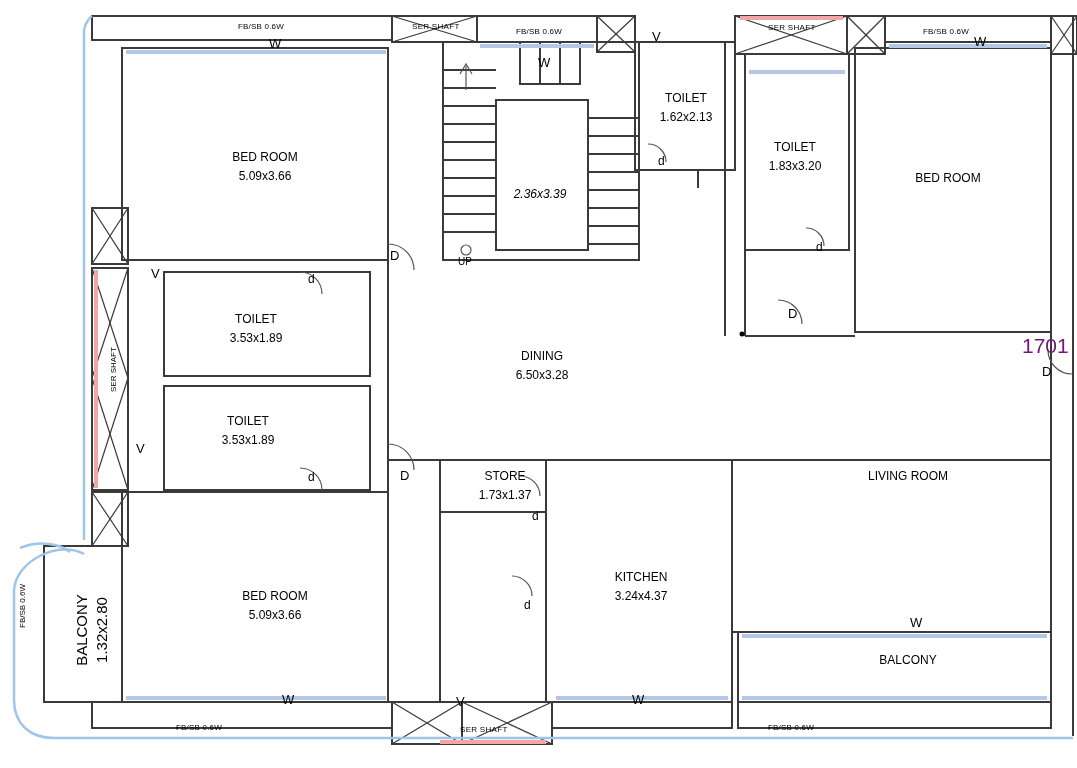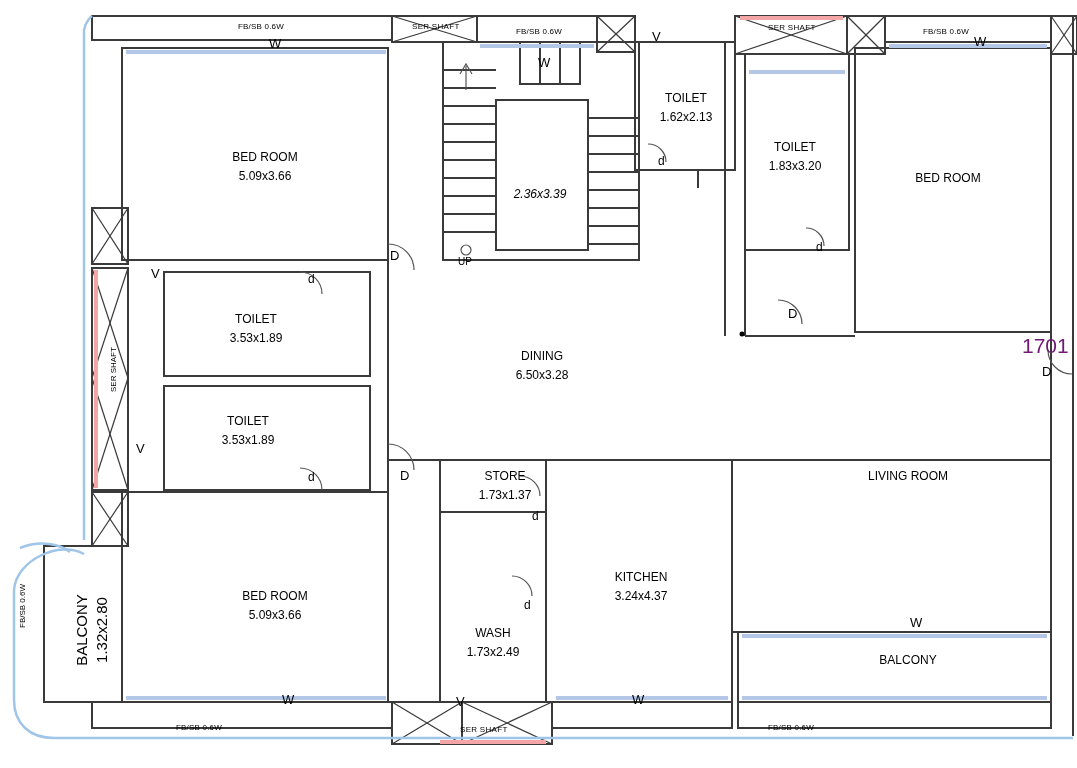--- a/index.html
+++ b/index.html
@@ -294,24 +294,20 @@
   <div class="room-label" style="left:561px; top:568px; width:160px;">
     <span class="nm">KITCHEN</span>
     <span class="dim">3.24x4.37</span>
   </div>
 
   <div class="room-label" style="left:425px; top:467px; width:160px;">
     <span class="nm">STORE</span>
     <span class="dim">1.73x1.37</span>
   </div>
 
-  <div class="room-label" style="left:413px; top:624px; width:160px;">
-    <span class="nm">WASH</span>
-    <span class="dim">1.73x2.49</span>
-  </div>
 
   <div class="room-label" style="left:808px; top:651px; width:200px;">
     <span class="nm">BALCONY</span>
   </div>
 
   <div class="bigvert" style="left:72px; top:690px; width:120px;">
     <span class="nm">BALCONY</span>
   </div>
   <div class="bigvert" style="left:92px; top:690px; width:120px;">
     <span class="dim">1.32x2.80</span>

